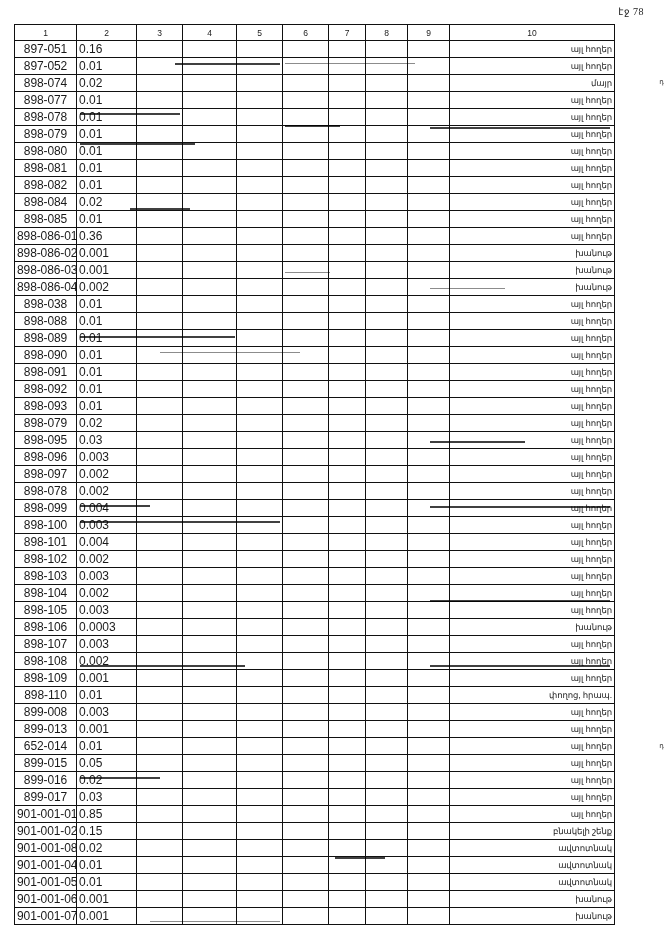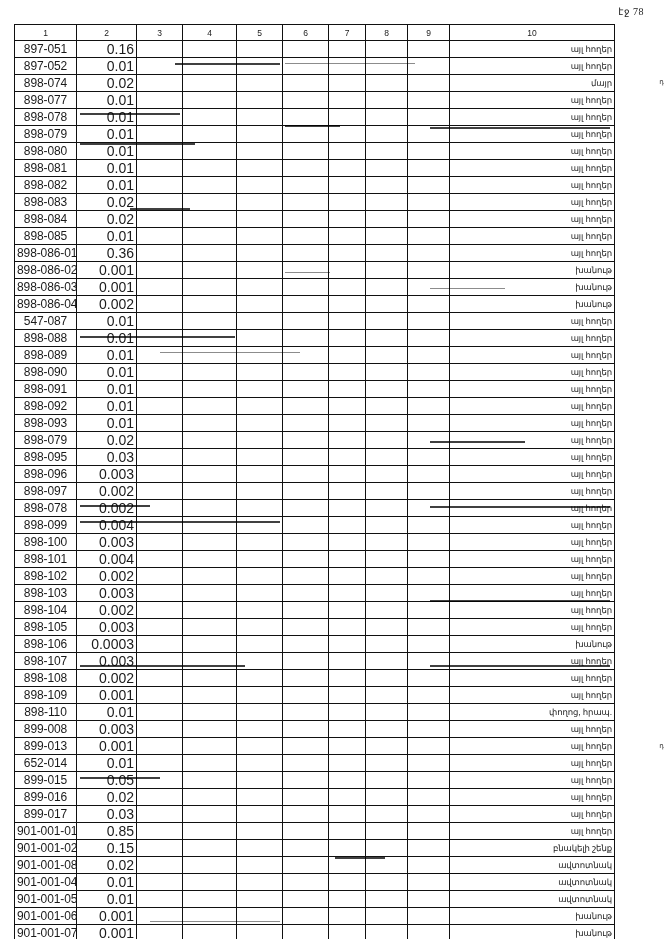--- a/index.html
+++ b/index.html
@@ -69,22 +69,22 @@
   col.c9 { width: 42px; }
   col.c10 { width: 165px; }
 
   td.code {
     text-align: center;
     padding-left: 3px;
     font-size: 12px;
     letter-spacing: -0.1px;
   }
   td.val {
-    text-align: right;
-    font-size: 14px;
+    text-align: left;
+    font-size: 12px;
   }
   td.empty { }
   td.note {
     text-align: right;
     font-size: 8.5px;
     letter-spacing: -0.1px;
   }
   .margin-mark {
     position: absolute;
     right: 4px;
@@ -237,32 +237,20 @@
             <td class="empty"></td>
             <td class="empty"></td>
             <td class="empty"></td>
             <td class="empty"></td>
             <td class="empty"></td>
             <td class="empty"></td>
             <td class="empty"></td>
             <td class="note">այլ հողեր</td>
           </tr>
           <tr>
-            <td class="code">898-083</td>
-            <td class="val">0.02</td>
-            <td class="empty"></td>
-            <td class="empty"></td>
-            <td class="empty"></td>
-            <td class="empty"></td>
-            <td class="empty"></td>
-            <td class="empty"></td>
-            <td class="empty"></td>
-            <td class="note">այլ հողեր</td>
-          </tr>
-          <tr>
             <td class="code">898-084</td>
             <td class="val">0.02</td>
             <td class="empty"></td>
             <td class="empty"></td>
             <td class="empty"></td>
             <td class="empty"></td>
             <td class="empty"></td>
             <td class="empty"></td>
             <td class="empty"></td>
             <td class="note">այլ հողեր</td>
@@ -321,21 +309,21 @@
             <td class="empty"></td>
             <td class="empty"></td>
             <td class="empty"></td>
             <td class="empty"></td>
             <td class="empty"></td>
             <td class="empty"></td>
             <td class="empty"></td>
             <td class="note">խանութ</td>
           </tr>
           <tr>
-            <td class="code">547-087</td>
+            <td class="code">898-038</td>
             <td class="val">0.01</td>
             <td class="empty"></td>
             <td class="empty"></td>
             <td class="empty"></td>
             <td class="empty"></td>
             <td class="empty"></td>
             <td class="empty"></td>
             <td class="empty"></td>
             <td class="note">այլ հողեր</td>
           </tr>

